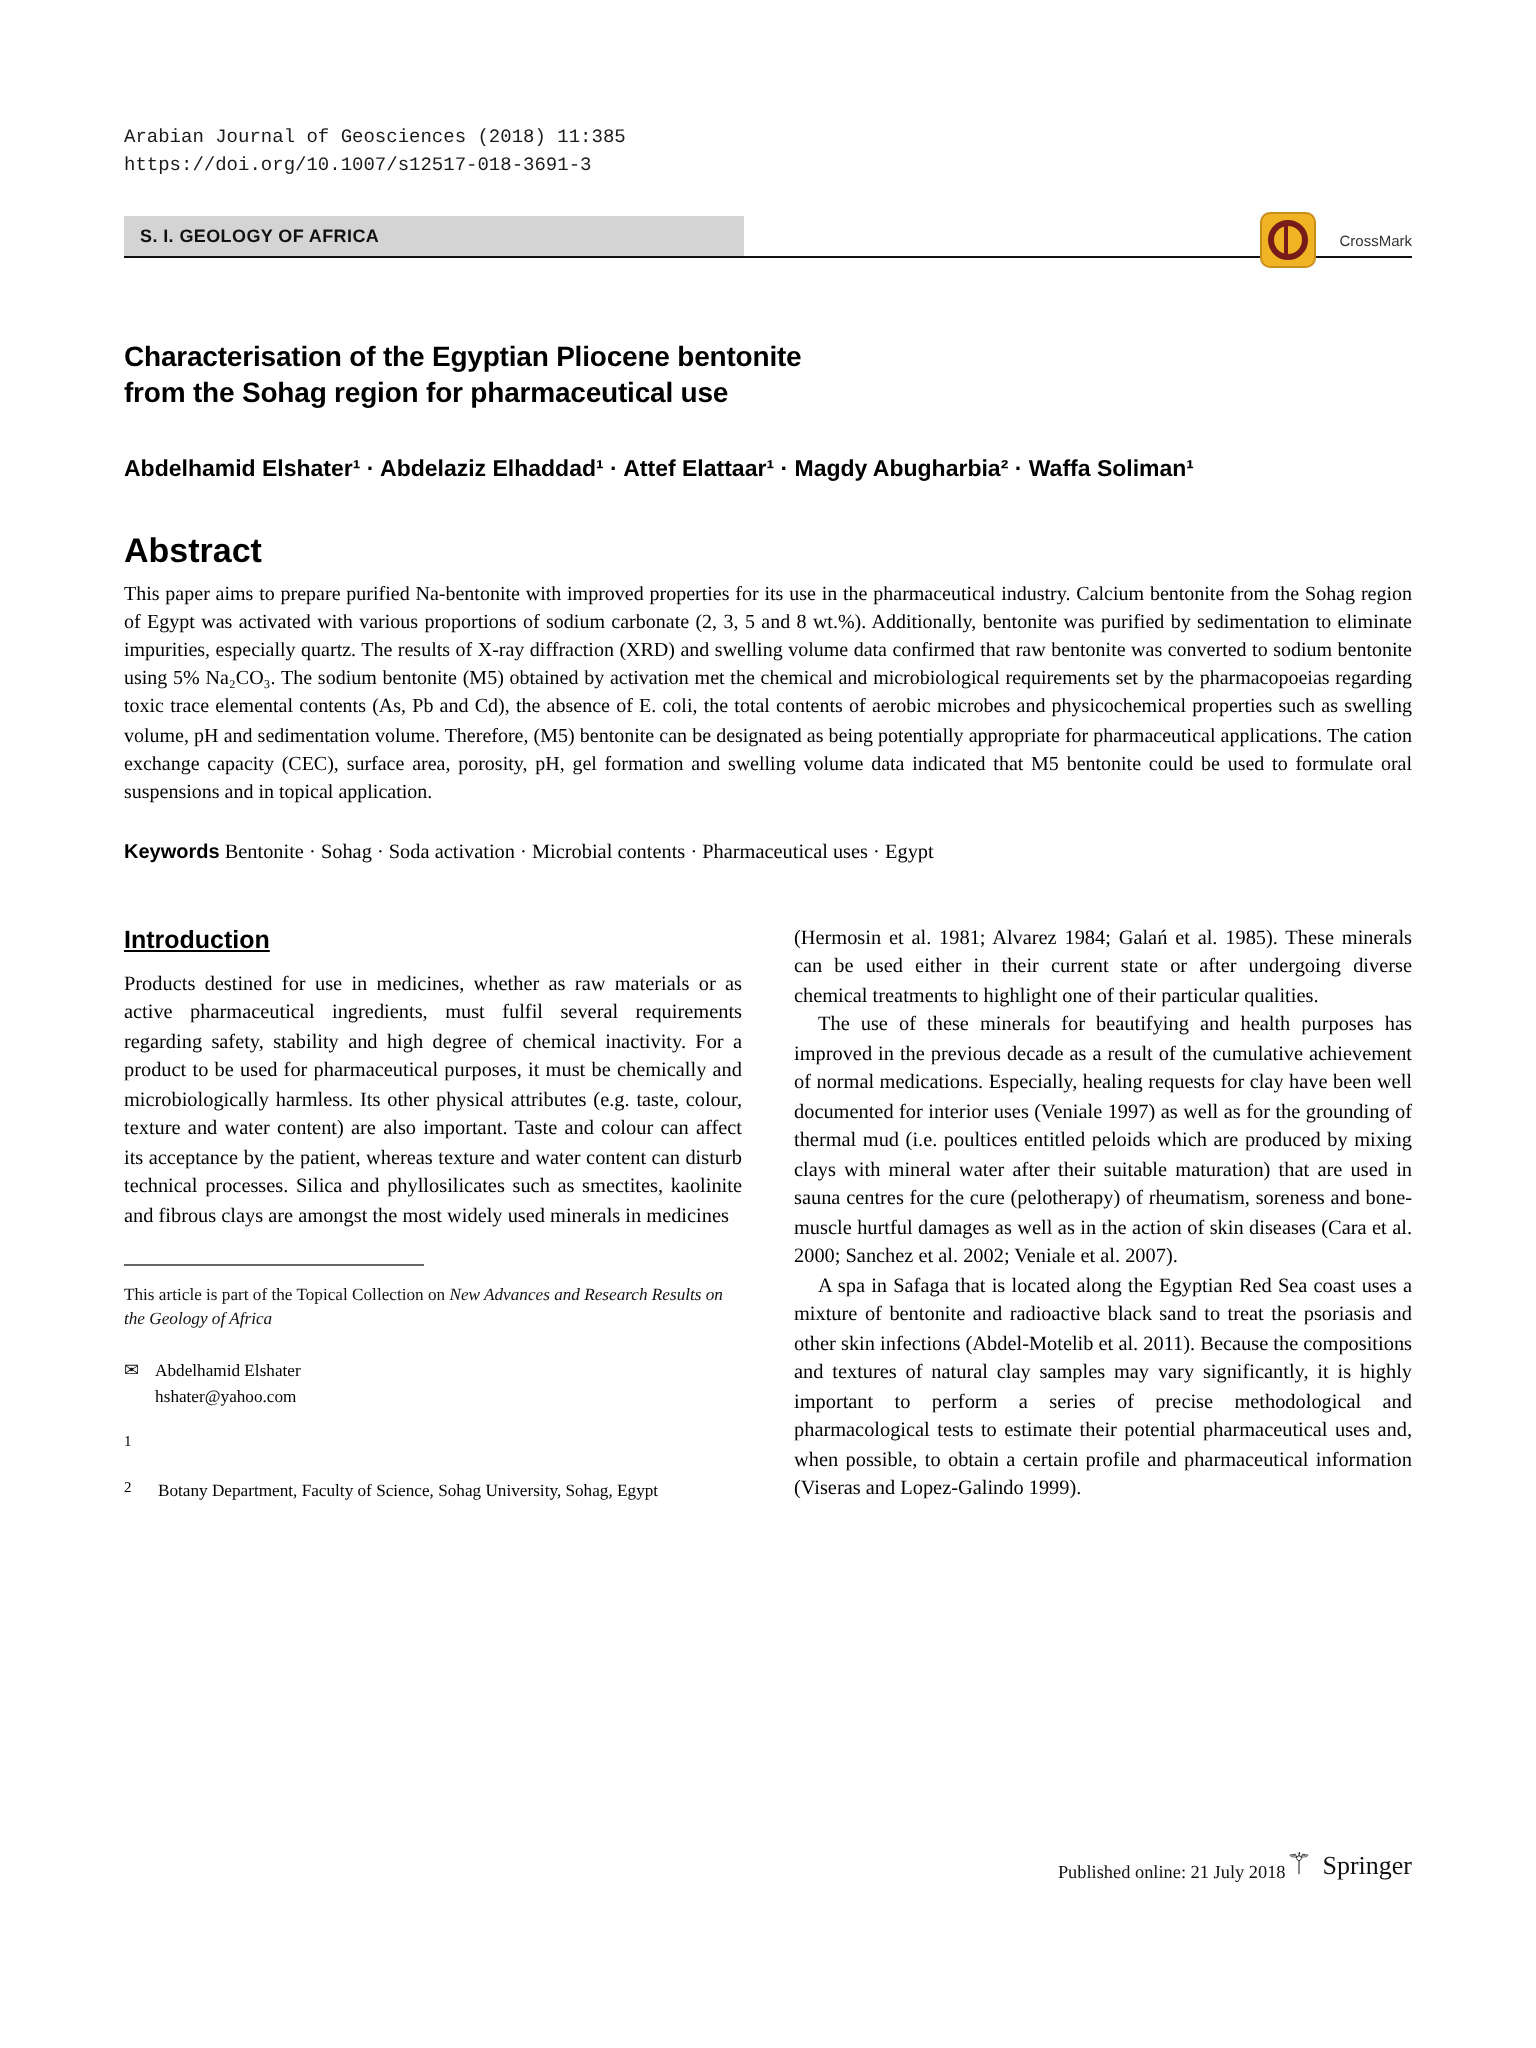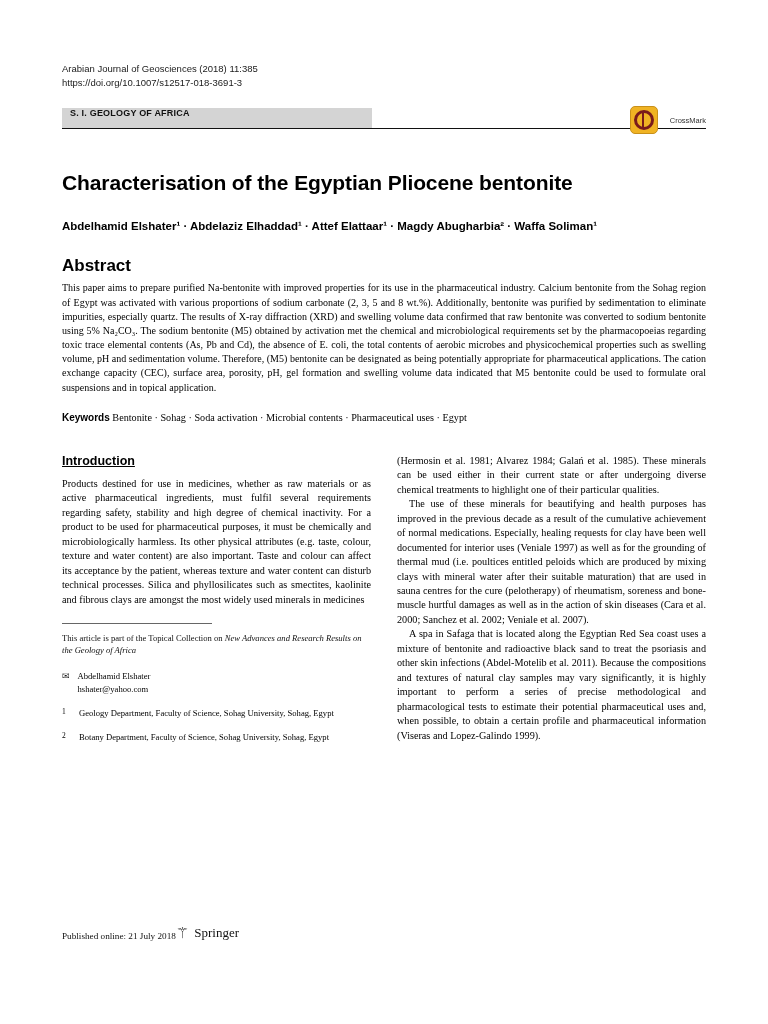--- a/index.html
+++ b/index.html
@@ -24,34 +24,35 @@
   }
   .content {
     position: absolute;
     left: 62px;
     top: 62px;
     width: 644px;
   }
 
   
   .journal-ref {
-    font-family: Liberation Sans, sans-serif;
+    font-family: Liberation Mono, monospace;
     font-size: 9.5px;
     line-height: 1.45;
     color: #1a1a1a;
   }
   .journal-ref div { white-space: nowrap; }
 
   
   .banner {
     margin-top: 18px;
     background: #d4d4d4;
     height: 20px;
     width: 310px;
     display: flex;
+    align-items: center;
     padding-left: 8px;
     box-sizing: border-box;
   }
   .banner span {
     font-family: "Liberation Sans", sans-serif;
     font-size: 9px;
     font-weight: bold;
     letter-spacing: 0.2px;
     color: #111;
   }
@@ -97,21 +98,21 @@
   }
   .cm-label {
     font-family: "Liberation Sans", sans-serif;
     font-size: 7.5px;
     color: #333;
   }
 
   
   h1.title {
     font-family: "Liberation Sans", sans-serif;
-    font-size: 21px;
+    font-size: 14px;
     font-weight: bold;
     line-height: 1.32;
     margin: 40px 0 0 0;
     color: #000;
     letter-spacing: -0.1px;
   }
   h1.title .l2 { display: block; }
 
   
   .authors {
@@ -218,21 +219,21 @@
   }
   .fn-aff .num { width: 8px; font-size: 7.5px; }
 
   
   .bottom {
     position: absolute;
     left: 62px;
     top: 925px;
     width: 644px;
     display: flex;
-    justify-content: flex-start;
+    justify-content: flex-end;
     align-items: flex-end;
   }
   .pub-online {
     font-size: 9.2px;
     color: #111;
   }
   .springer {
     display: flex;
     align-items: center;
     gap: 5px;
@@ -262,20 +263,21 @@
       <div class="cm-label">CrossMark</div>
     </div>
 
     <div class="banner">
       <span>S. I. GEOLOGY OF AFRICA</span>
     </div>
     <div class="rule"></div>
 
     <h1 class="title">
       <span>Characterisation of the Egyptian Pliocene bentonite</span>
+      <span class="l2">from the Sohag region for pharmaceutical use</span>
     </h1>
 
     <div class="authors">Abdelhamid Elshater¹ · Abdelaziz Elhaddad¹ · Attef Elattaar¹ · Magdy Abugharbia² · Waffa Soliman¹</div>
 
 
     <h2 class="sec">Abstract</h2>
     <p class="abstract">This paper aims to prepare purified Na-bentonite with improved properties for its use in the pharmaceutical industry. Calcium bentonite from the Sohag region of Egypt was activated with various proportions of sodium carbonate (2, 3, 5 and 8 wt.%). Additionally, bentonite was purified by sedimentation to eliminate impurities, especially quartz. The results of X-ray diffraction (XRD) and swelling volume data confirmed that raw bentonite was converted to sodium bentonite using 5% Na₂CO₃. The sodium bentonite (M5) obtained by activation met the chemical and microbiological requirements set by the pharmacopoeias regarding toxic trace elemental contents (As, Pb and Cd), the absence of E. coli, the total contents of aerobic microbes and physicochemical properties such as swelling volume, pH and sedimentation volume. Therefore, (M5) bentonite can be designated as being potentially appropriate for pharmaceutical applications. The cation exchange capacity (CEC), surface area, porosity, pH, gel formation and swelling volume data indicated that M5 bentonite could be used to formulate oral suspensions and in topical application.</p>
 
     <div class="keywords">
       <b>Keywords</b>
@@ -295,21 +297,20 @@
         <div class="fn-contact">
           <span class="env-icon">✉</span>
           <span>
             <span>Abdelhamid Elshater</span><br>
             <span>hshater@yahoo.com</span>
           </span>
         </div>
 
         <div class="fn-aff">
           <span class="num">1</span>
-          <span>Geology Department, Faculty of Science, Sohag University, Sohag, Egypt</span>
         </div>
         <div class="fn-aff">
           <span class="num">2</span>
           <span>Botany Department, Faculty of Science, Sohag University, Sohag, Egypt</span>
         </div>
       </div>
 
       <div class="col col-right">
         <p class="body">(Hermosin et al. 1981; Alvarez 1984; Galań et al. 1985). These minerals can be used either in their current state or after undergoing diverse chemical treatments to highlight one of their particular qualities.</p>
         <p class="body">The use of these minerals for beautifying and health purposes has improved in the previous decade as a result of the cumulative achievement of normal medications. Especially, healing requests for clay have been well documented for interior uses (Veniale 1997) as well as for the grounding of thermal mud (i.e. poultices entitled peloids which are produced by mixing clays with mineral water after their suitable maturation) that are used in sauna centres for the cure (pelotherapy) of rheumatism, soreness and bone-muscle hurtful damages as well as in the action of skin diseases (Cara et al. 2000; Sanchez et al. 2002; Veniale et al. 2007).</p>

